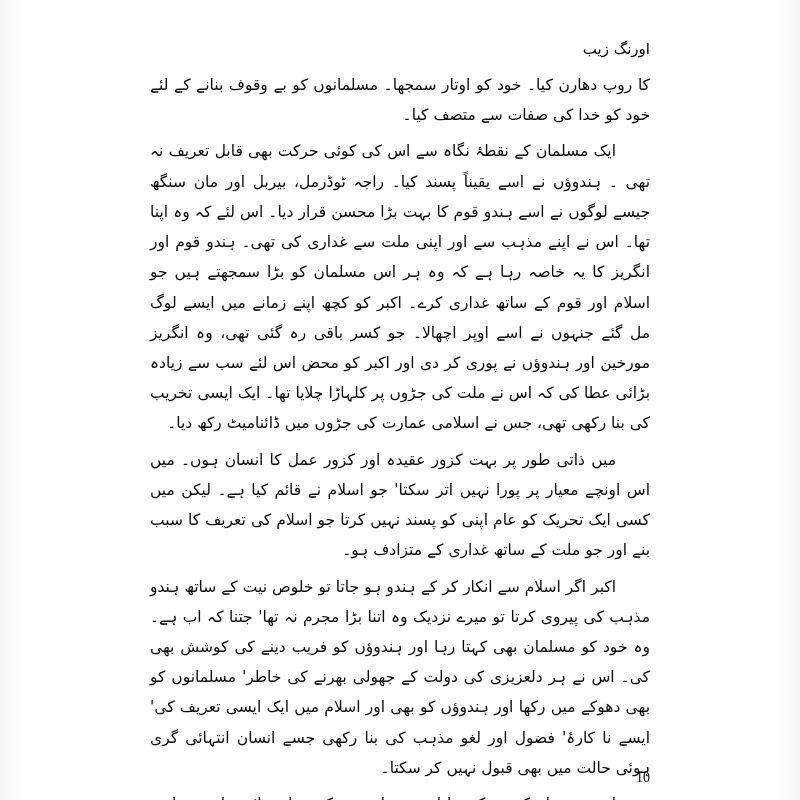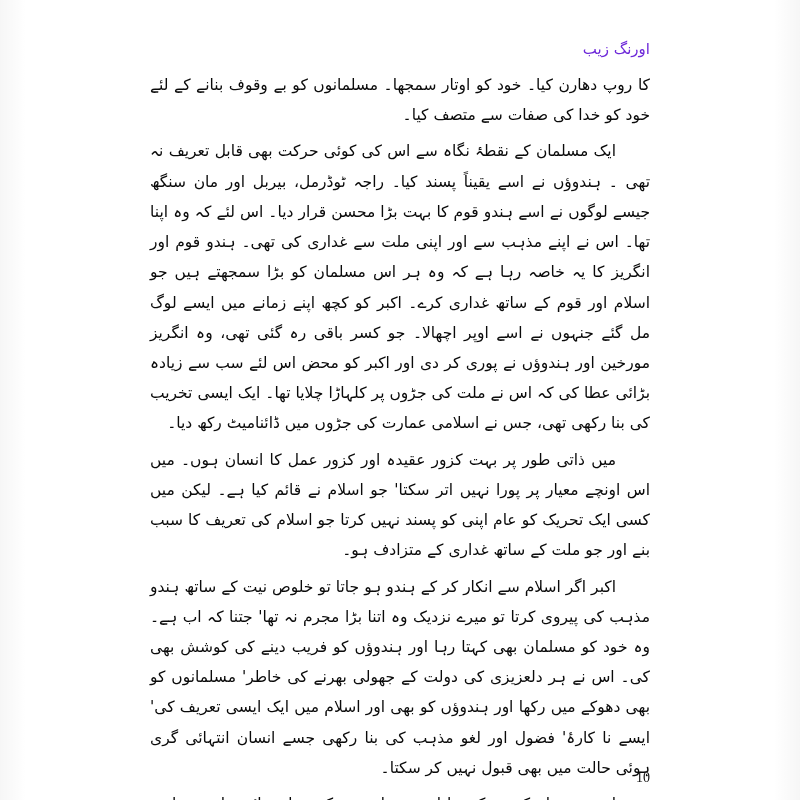--- a/index.html
+++ b/index.html
@@ -30,21 +30,21 @@
     width: 500px;
     height: 720px;
   }
   .header-line {
     direction: rtl;
     text-align: right;
     font-size: 15px;
     letter-spacing: 0.5px;
     padding-bottom: 2px;
     margin-bottom: 10px;
-    color: #6d28d9;
+    color: #000000;
     font-family: "DejaVu Sans", sans-serif;
   }
   .body-text {
     direction: rtl;
     text-align: justify;
     text-align-last: right;
     font-size: 15.5px;
     line-height: 1.95;
     color: #0a0a0a;
     font-family: "DejaVu Sans", sans-serif;

